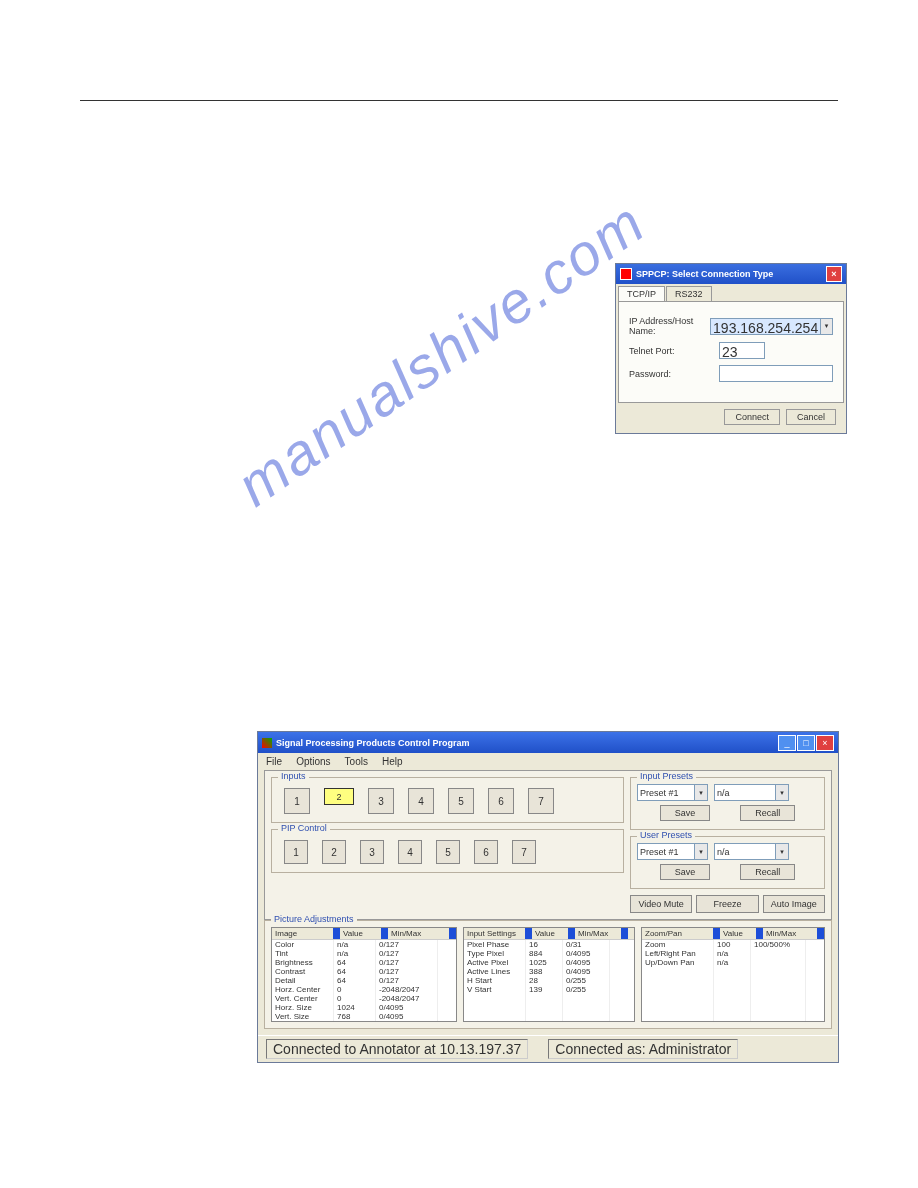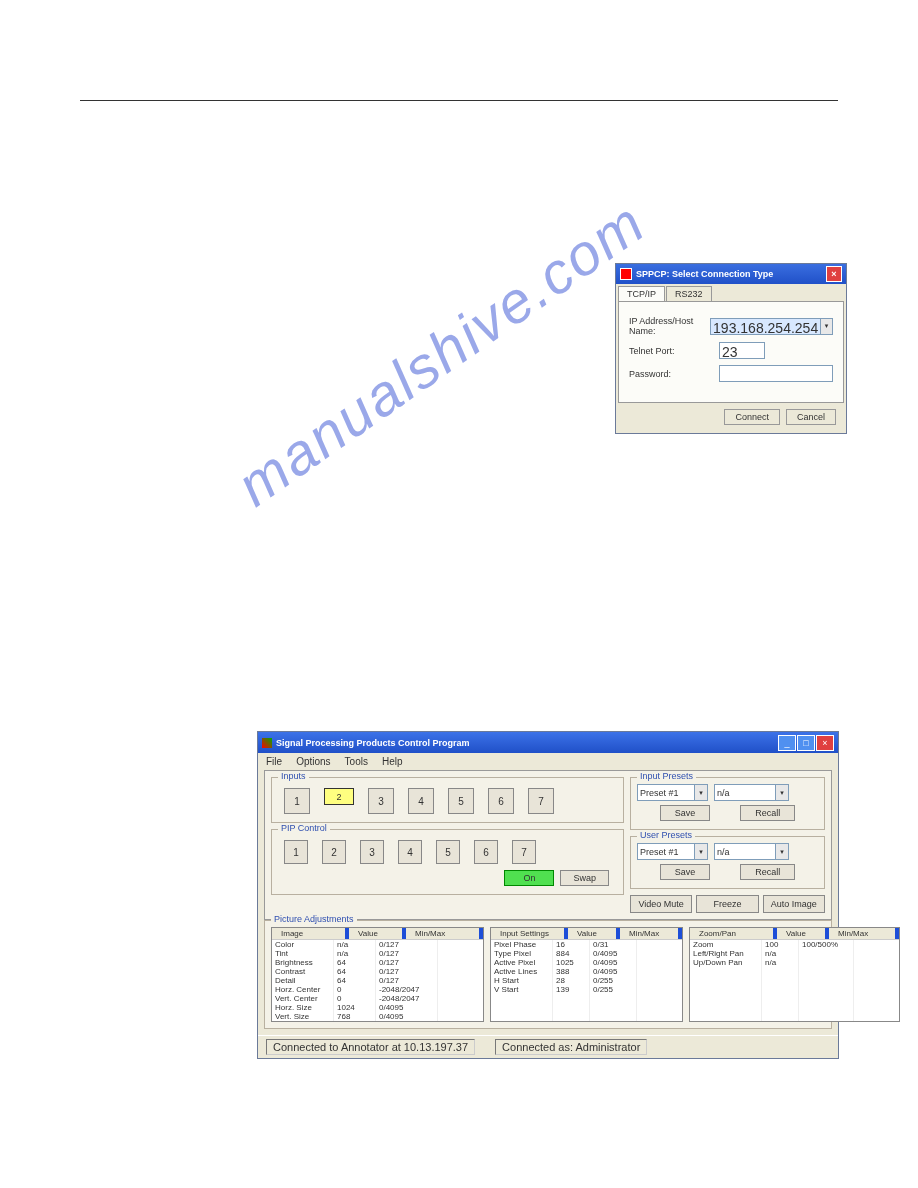--- a/index.html
+++ b/index.html
@@ -53,27 +53,27 @@
 .selbox .dd{width:12px;height:15px;background:#e8e8e8;border:1px solid #7f9db9;border-left:none;display:flex;align-items:center;justify-content:center;font-size:7px}
 .pbtns{display:flex;gap:30px;justify-content:center}
 .pbtn{background:#e8e4d8;border:1px solid #888;padding:2px 14px;font-size:9px}
 .actionrow{display:flex;gap:4px;margin-top:2px}
 .abtn{flex:1;background:#e8e4d8;border:1px solid #888;padding:3px 2px;font-size:9px;text-align:center}
 .picadj{border:1px solid #b8b0a0;padding:6px;margin:0 6px 6px 6px;position:relative;background:#f4f2e8}
 .picadj .glabel{position:absolute;top:-7px;left:6px;background:#f4f2e8;padding:0 3px;color:#3050b0;font-size:9px}
 .tbls{display:flex;gap:6px}
 .tbl{background:#fff;border:1px solid #888;font-size:8px;flex:1}
 .tbl .hdr{display:flex;background:#ece9d8;border-bottom:1px solid #ccc}
-.tbl .hdr .th{padding:1px 9px;border-right:4px solid #1d4ed8}
+.tbl .hdr .th{padding:1px 3px;border-right:7px solid #1d4ed8}
 .tbl .tr{display:flex}
 .tbl .tr .td{padding:0 3px;border-right:1px solid #eee;white-space:nowrap;overflow:hidden}
 .tbl1 .c1{width:55px}.tbl1 .c2{width:35px}.tbl1 .c3{width:55px}
 .tbl2 .c1{width:55px}.tbl2 .c2{width:30px}.tbl2 .c3{width:40px}
 .tbl3 .c1{width:65px}.tbl3 .c2{width:30px}.tbl3 .c3{width:48px}
-.status{background:#ece9d8;border-top:1px solid #fff;padding:3px 8px;font-size:11px;display:flex;gap:20px;margin-top:4px}
+.status{background:#ece9d8;border-top:1px solid #fff;padding:3px 8px;font-size:14px;display:flex;gap:20px;margin-top:4px}
 .status .sc{border:1px inset #ccc;padding:1px 6px}
 </style>
 </head>
 <body>
 
 <div class="page">
 <div class="divider"></div>
 </div>
 
 <div class="watermark">manualshive.com</div>
@@ -145,24 +145,20 @@
     <span class="glabel">PIP Control</span>
     <div class="btnrow" id="piprow">
             <span class="pipbtn">1</span>
             <span class="pipbtn">2</span>
             <span class="pipbtn">3</span>
             <span class="pipbtn">4</span>
             <span class="pipbtn">5</span>
             <span class="pipbtn">6</span>
             <span class="pipbtn">7</span>
           </div>
-    <div class="pipright">
-     <span class="onbtn">On</span>
-     <span class="swbtn">Swap</span>
-    </div>
    </div>
   </div>
   <div class="rightcol">
    <div class="grp">
     <span class="glabel">Input Presets</span>
     <div class="presets">
      <div class="selbox">
               <span class="sel" style="width:52px">Preset #1</span>
               <span class="dd">▾</span>
             </div>

